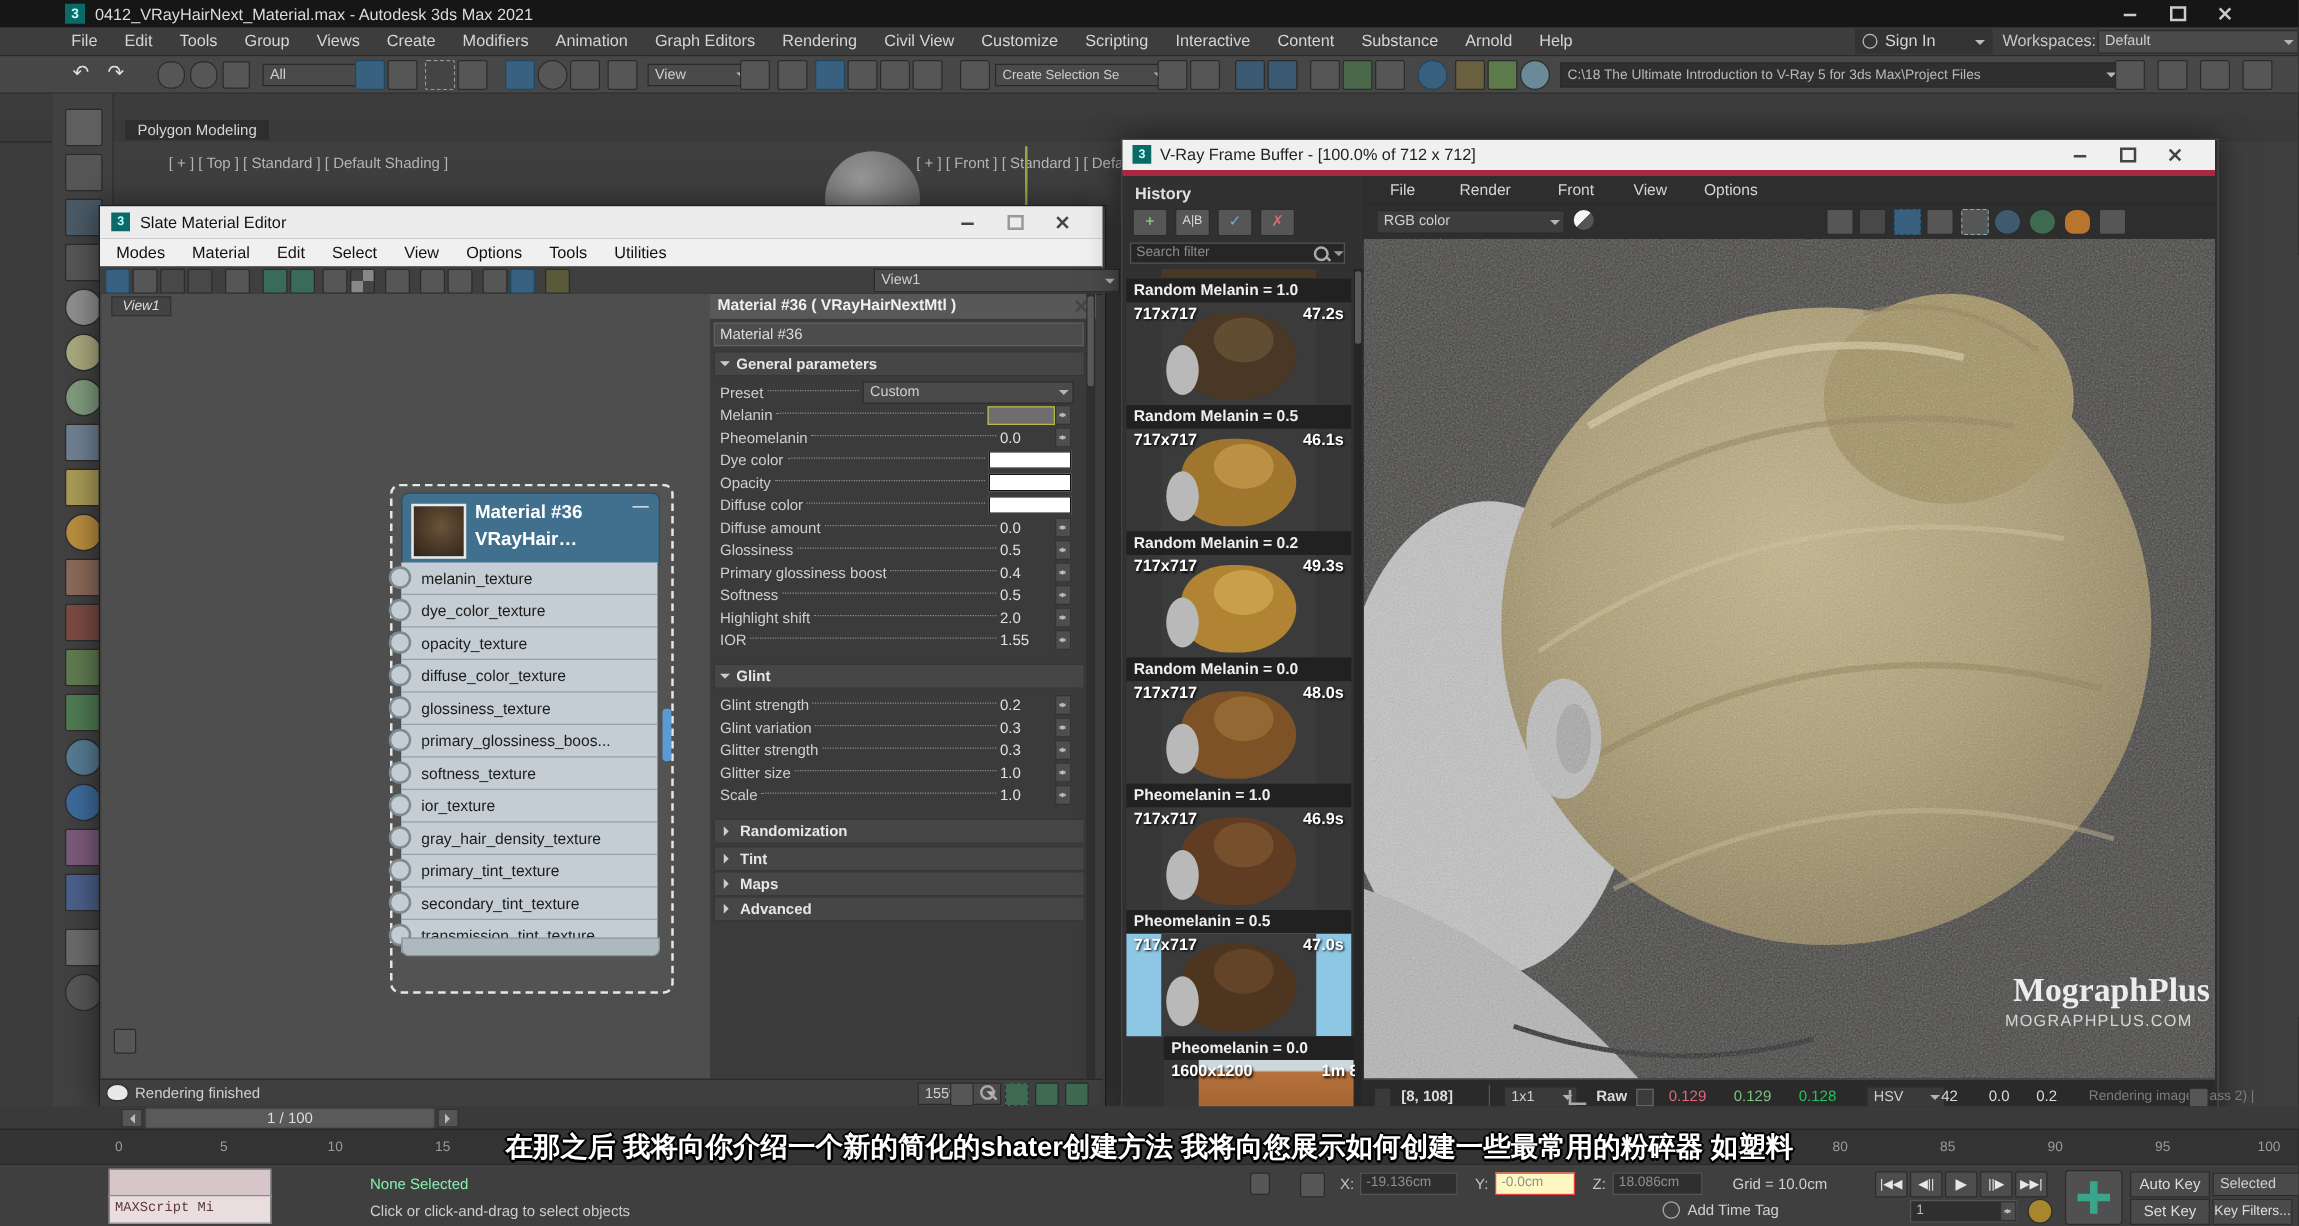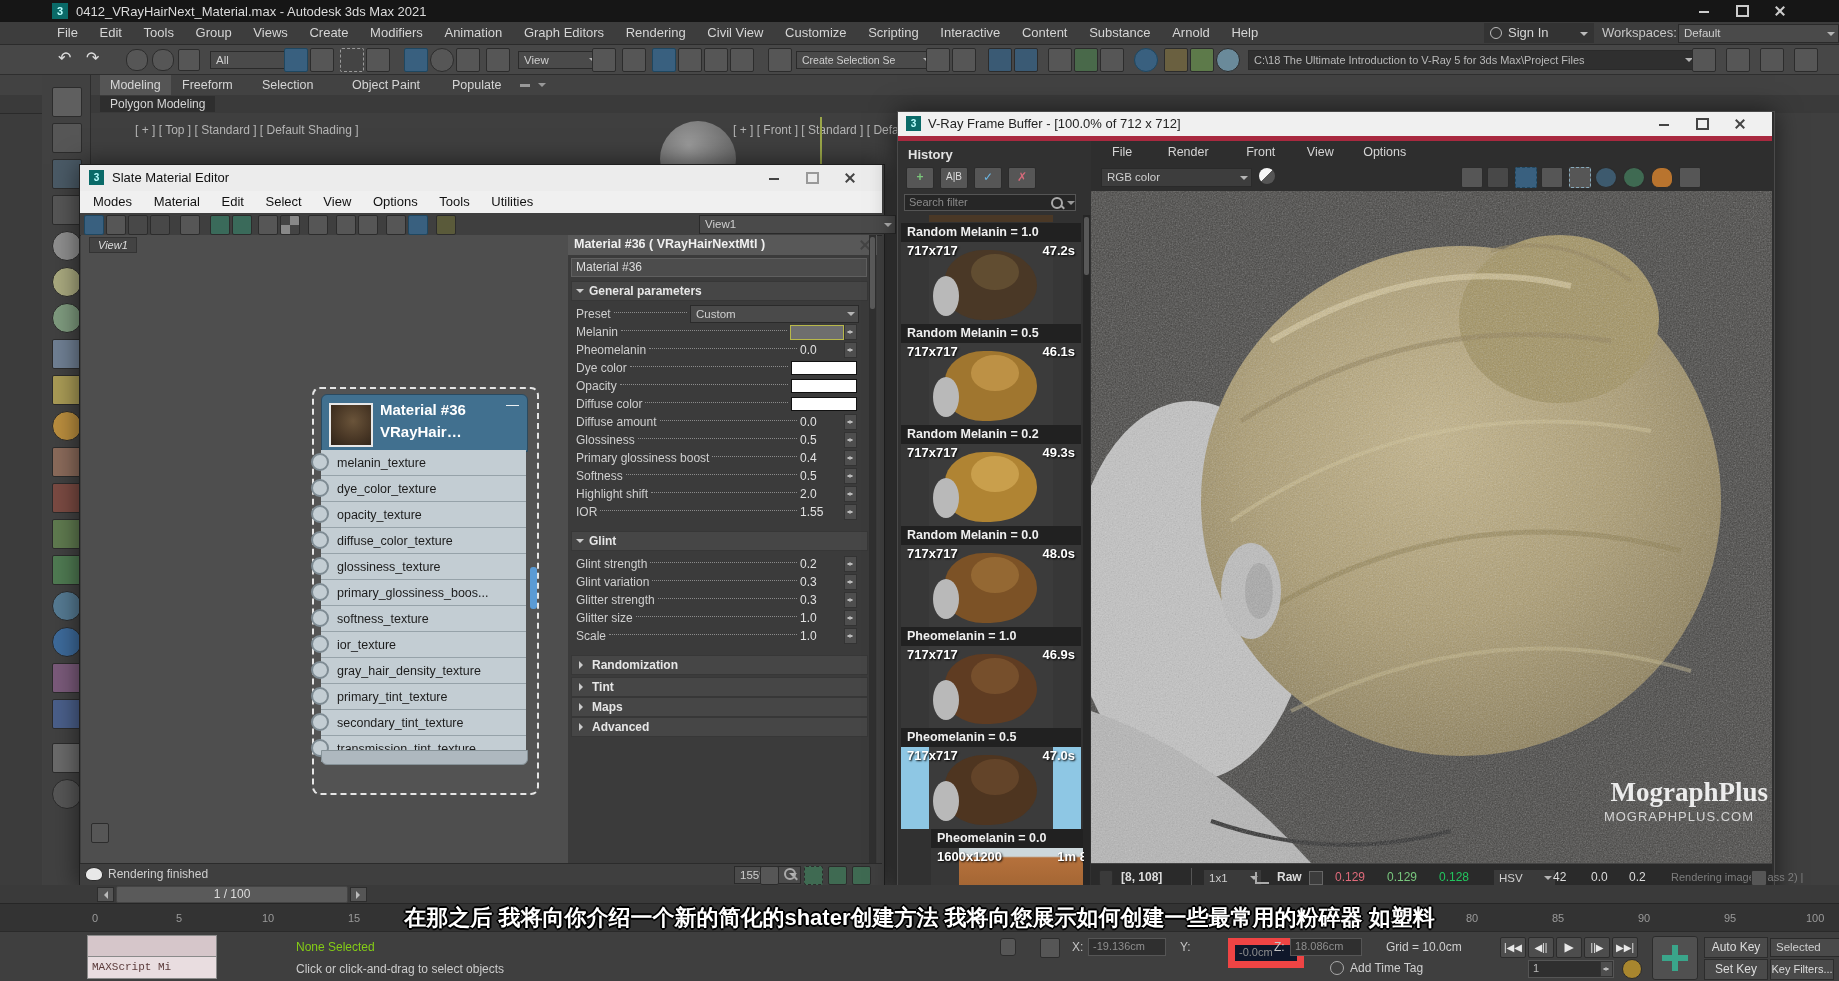--- a/index.html
+++ b/index.html
@@ -150,29 +150,20 @@
     <div class="ico" style="left:1164px;top:3px;width:22px;height:22px;background:#6a6040;"></div>
     <div class="ico" style="left:1190px;top:3px;width:22px;height:22px;background:#5d7a4a;"></div>
     <div class="ico" style="left:1216px;top:3px;width:22px;height:22px;border-radius:50%;background:#6a8a9a;"></div>
     <div class="dd" style="left:1248px;top:5px;width:428px;height:18px;background:#2f2f2f;color:#b9b9b9;font-size:11px;line-height:18px;">C:\18 The Ultimate Introduction to V-Ray 5 for 3ds Max\Project Files</div>
     <div class="ico" style="left:1692px;top:3px;width:22px;height:22px;"></div>
     <div class="ico" style="left:1726px;top:3px;width:22px;height:22px;"></div>
     <div class="ico" style="left:1760px;top:3px;width:22px;height:22px;"></div>
     <div class="ico" style="left:1794px;top:3px;width:22px;height:22px;"></div>
   </div>
 
-  <div class="r" style="left:0;top:75px;width:1839px;height:20px;background:#424242;font-size:12.5px;line-height:20px;">
-    <span class="tx" style="left:100px;top:0;background:#555;padding:0 10px;">Modeling</span>
-    <span class="tx" style="left:182px;top:0;">Freeform</span>
-    <span class="tx" style="left:262px;top:0;">Selection</span>
-    <span class="tx" style="left:352px;top:0;">Object Paint</span>
-    <span class="tx" style="left:452px;top:0;">Populate</span>
-    <div class="r" style="left:520px;top:9px;width:10px;height:3px;background:#999;"></div>
-    <div class="r" style="left:538px;top:8px;border:4px solid transparent;border-top-color:#999;"></div>
-  </div>
   <div class="r" style="left:0;top:95px;width:1839px;height:18px;background:#3a3a3a;border-bottom:1px solid #2a2a2a;">
     <span class="tx" style="left:100px;top:1px;background:#2e2e2e;padding:0 10px;line-height:16px;font-size:12px;">Polygon Modeling</span>
   </div>
 
   <div class="r" style="left:42px;top:75px;width:48px;height:906px;background:#414141;border-right:1px solid #2d2d2d;">
     <div class="ico" style="left:10px;top:12px;width:28px;height:28px;background:#5f5f5f;"></div>
     <div class="ico" style="left:10px;top:48px;width:28px;height:28px;"></div>
     <div class="ico" style="left:10px;top:84px;width:28px;height:28px;background:#4a5a66;"></div>
     <div class="ico" style="left:10px;top:120px;width:28px;height:28px;"></div>
     <div class="ico round" style="left:10px;top:156px;width:28px;height:28px;background:#8e8e8e;"></div>
@@ -714,31 +705,31 @@
   <span class="tick" style="left:1724px;">95</span>
   <span class="tick" style="left:1806px;">100</span>
 
   <div class="subtitle">在那之后 我将向你介绍一个新的简化的shater创建方法 我将向您展示如何创建一些最常用的粉碎器 如塑料</div>
 
   <div class="r" style="left:0;top:931px;width:1839px;height:50px;background:#3f3f3f;border-top:1px solid #2a2a2a;">
     <div class="r" style="left:87px;top:3px;width:128px;height:21px;background:#d6c6ca;border:1px solid #8a8a8a;"></div>
     <div class="r" style="left:87px;top:24px;width:128px;height:21px;background:#e9dde0;border:1px solid #8a8a8a;">
       <span class="tx" style="left:4px;top:4px;font-family:'Liberation Mono',monospace;font-size:11px;color:#5a3a3a;">MAXScript Mi</span>
     </div>
-    <span class="tx" style="left:296px;top:8px;color:#84cc16;">None Selected</span>
+    <span class="tx" style="left:296px;top:8px;color:#86efac;">None Selected</span>
     <span class="tx" style="left:296px;top:30px;color:#cccccc;">Click or click-and-drag to select objects</span>
 
     <div class="ico" style="left:1000px;top:6px;width:14px;height:16px;border-radius:3px;"></div>
     <div class="ico" style="left:1040px;top:6px;width:18px;height:18px;"></div>
     <span class="tx" style="left:1072px;top:8px;color:#c5c5c5;">X:</span>
     <div class="r" style="left:1088px;top:6px;width:76px;height:16px;background:#2f2f2f;border:1px solid #555;">
       <span class="tx" style="left:4px;top:1px;font-size:11px;color:#8f8f8f;">-19.136cm</span>
     </div>
     <span class="tx" style="left:1180px;top:8px;color:#c5c5c5;">Y:</span>
-    <div class="r" style="left:1196px;top:6px;width:62px;height:16px;background:#0f172a;border:7px solid #ef4444;margin-left:32px;">
+    <div class="r" style="left:1196px;top:6px;width:62px;height:16px;background:#fef9c3;border:1px solid #ef4444;">
       <span class="tx" style="left:4px;top:1px;font-size:11px;color:#8f8f8f;">-0.0cm</span>
     </div>
     <span class="tx" style="left:1274px;top:8px;color:#c5c5c5;">Z:</span>
     <div class="r" style="left:1290px;top:6px;width:70px;height:16px;background:#2f2f2f;border:1px solid #555;">
       <span class="tx" style="left:4px;top:1px;font-size:11px;color:#8f8f8f;">18.086cm</span>
     </div>
     <span class="tx" style="left:1386px;top:8px;color:#d0d0d0;">Grid = 10.0cm</span>
     <div class="r" style="left:1330px;top:29px;width:12px;height:12px;border:1px solid #aaa;border-radius:50%;"></div>
     <span class="tx" style="left:1350px;top:29px;color:#d0d0d0;">Add Time Tag</span>
 

